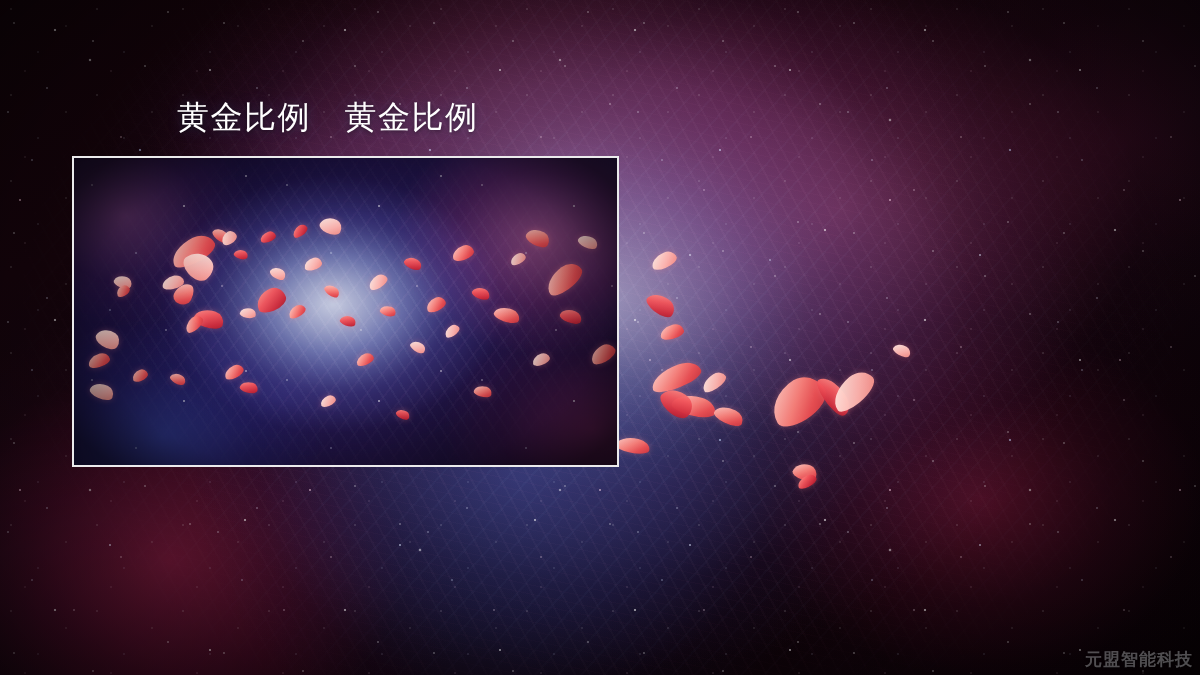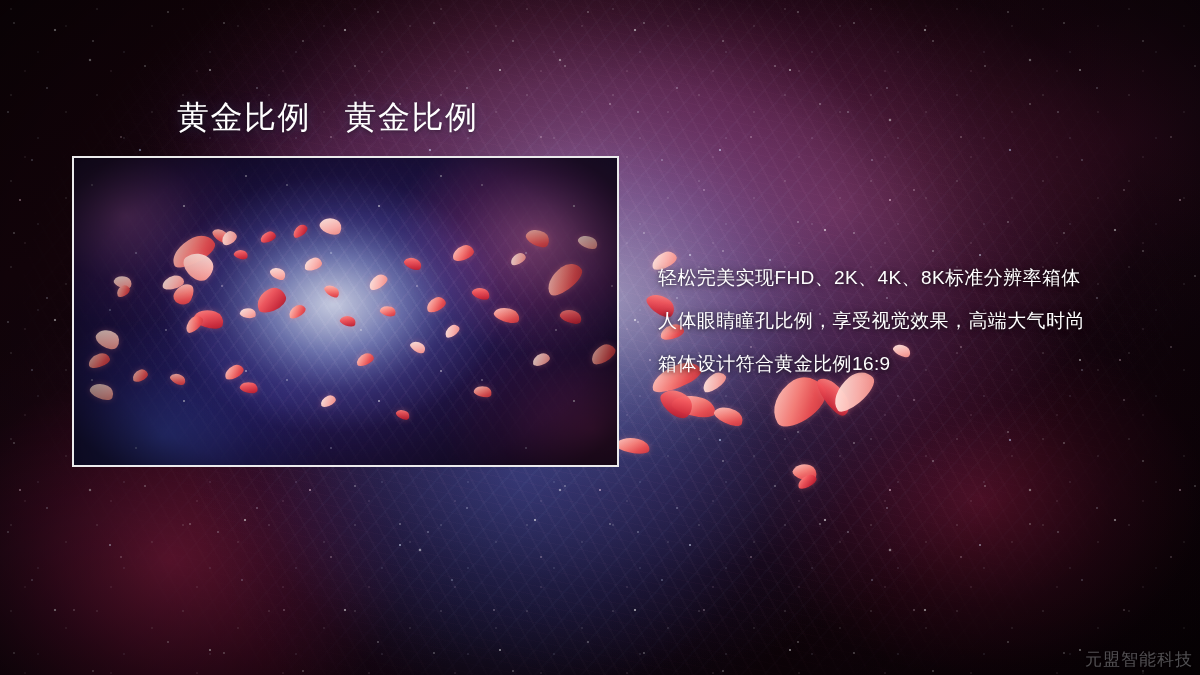--- a/index.html
+++ b/index.html
@@ -271,20 +271,21 @@
   }
   #body-copy .line { white-space: nowrap; }
 
   #watermark {
     position: absolute;
     right: 7px; bottom: 4px;
     font-size: 17px;
     letter-spacing: 1px;
     color: rgba(205,205,210,0.38);
     text-shadow: 0 1px 2px rgba(0,0,0,0.5);
+    font-weight: bold;
   }
 </style>
 </head>
 <body>
 
 <div id="slide">
 
   <div class="bg-layer nebula-base"></div>
   <div class="bg-layer nebula-wisps"></div>
   <div class="bg-layer nebula-glow-core"></div>
@@ -367,21 +368,16 @@
           <div class="petal pale" style="left: 504px; top: 78px; width: 20px; height: 12px; transform: rotate(26deg);"></div>
           <div class="petal" style="left: 516px; top: 188px; width: 26px; height: 16px; transform: rotate(-28deg);"></div>
           <div class="petal" style="left: 400px; top: 228px; width: 18px; height: 11px; transform: rotate(16deg);"></div>
           <div class="petal pale" style="left: 246px; top: 238px; width: 16px; height: 10px; transform: rotate(-22deg);"></div>
           <div class="petal deep" style="left: 322px; top: 252px; width: 14px; height: 9px; transform: rotate(30deg);"></div>
         </div>
       <div class="photo-vig"></div>
     </div>
   </div>
 
-  <div id="body-copy">
-    <div class="line">轻松完美实现FHD、2K、4K、8K标准分辨率箱体</div>
-    <div class="line">人体眼睛瞳孔比例，享受视觉效果，高端大气时尚</div>
-    <div class="line">箱体设计符合黄金比例16:9</div>
-  </div>
 
   <div id="watermark">元盟智能科技</div>
 
 </div>
 
 </body></html>

